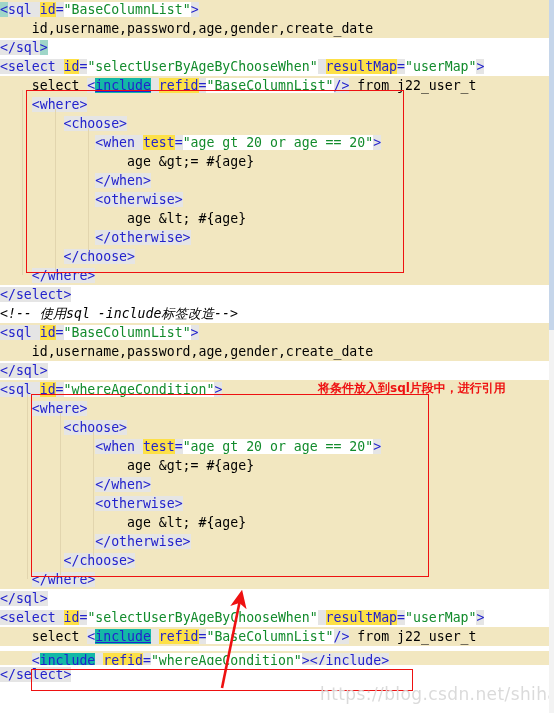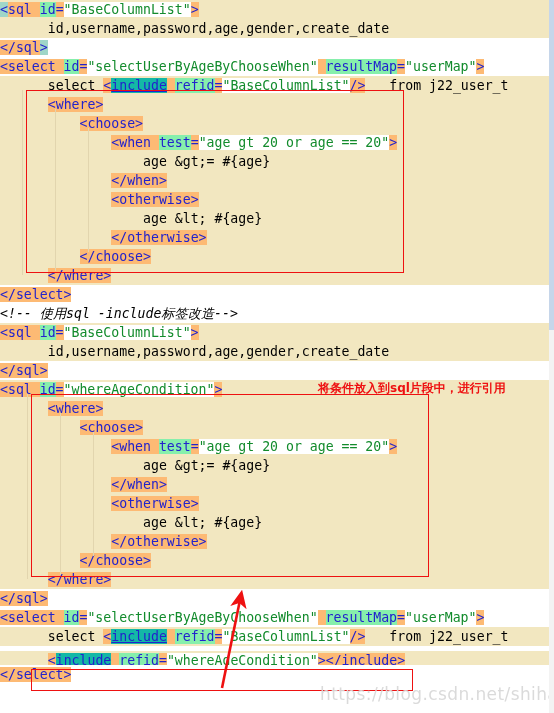--- a/index.html
+++ b/index.html
@@ -34,25 +34,25 @@
     color: #000000;
     letter-spacing: 0px;
   }
   
   .bg-tan   { background: #f2e7c0; }
   .bg-white { background: #ffffff; }
 
   
   .seg { white-space: pre; }
 
-  .tag      { color: #2222cc; background: #fdba74; }      
+  .tag      { color: #2222cc; background: #e5e5e5; }      
   .tagname-link { color: #2222cc; background:#14b8a6; text-decoration: underline; }
-  .attr     { color: #2222cc; background: #86efac; }
+  .attr     { color: #2222cc; background: #fde047; }
   .attrval  { color: #128b2c; background: #ffffff; }
-  .plain    { color: #000000; margin-left: 16px; }
+  .plain    { color: #000000; }
   .comment  { color: #000000; font-style: italic; background: transparent; }
   .brace-hl { background: #9fd6c8; color:#2222cc; }       
 
   
   .guide {
     position: absolute;
     width: 1px;
     background: #e2d5ae;
   }
 

